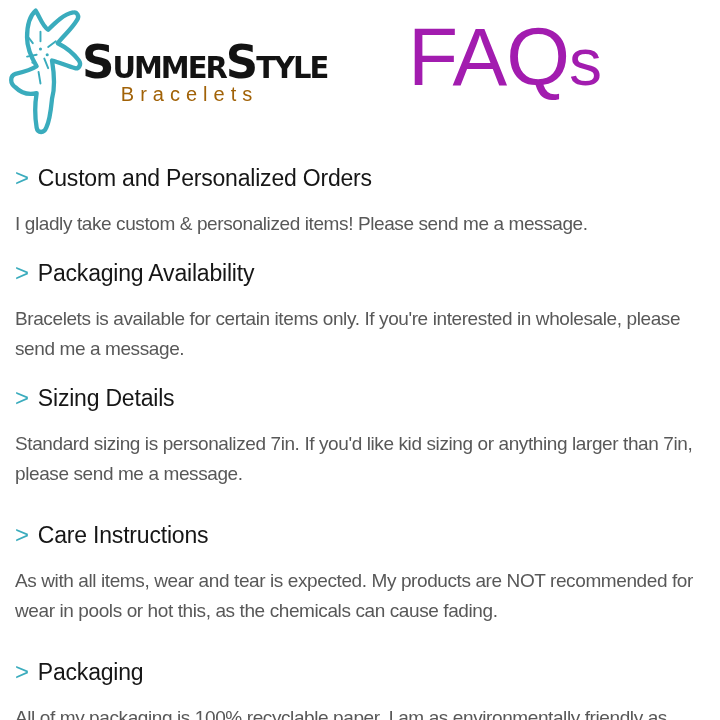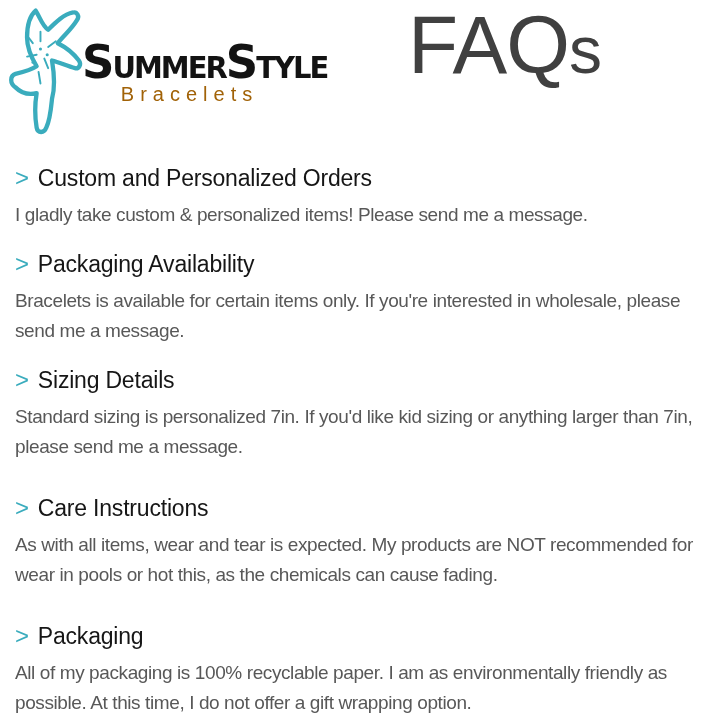--- a/index.html
+++ b/index.html
@@ -23,41 +23,41 @@
     white-space:nowrap;
   }
   .wordmark .big-s{font-size:45px;}
   .wordmark .small-caps{font-size:29px;}
   .tagline{
     margin-top:1px;text-align:center;
     font-size:20px;font-weight:300;color:#a16207;
     letter-spacing:6px;line-height:1;
   }
   .faq-title{
-    position:absolute;left:408px;top:4px;
-    font-size:82px;font-weight:300;color:#404040;
+    position:absolute;left:408px;top:16px;
+    font-size:82px;font-weight:300;color:#a21caf;
     letter-spacing:-1px;line-height:1;
     font-stretch:condensed;
   }
   .faq-title .lower{font-size:66px;}
   
   .faq-list{padding:12px 15px 0 15px;}
   .faq-section{margin-bottom:20px;}
   .faq-section:nth-child(3),.faq-section:nth-child(4){margin-bottom:32px;}
   .faq-heading{
     display:flex;align-items:baseline;
     font-size:23px;font-weight:400;color:#161616;
     line-height:28px;letter-spacing:-0.2px;
   }
   .chevron{
     color:#3aacbd;margin-right:9px;
     font-size:24px;font-weight:400;
   }
   .faq-answer{
-    margin-top:8px;
+    margin-top:17px;
     font-size:19px;font-weight:300;color:#585858;
     line-height:30px;letter-spacing:-0.4px;
     max-width:690px;
   }
 </style>
 </head>
 <body>
 
 <div class="page">
 

